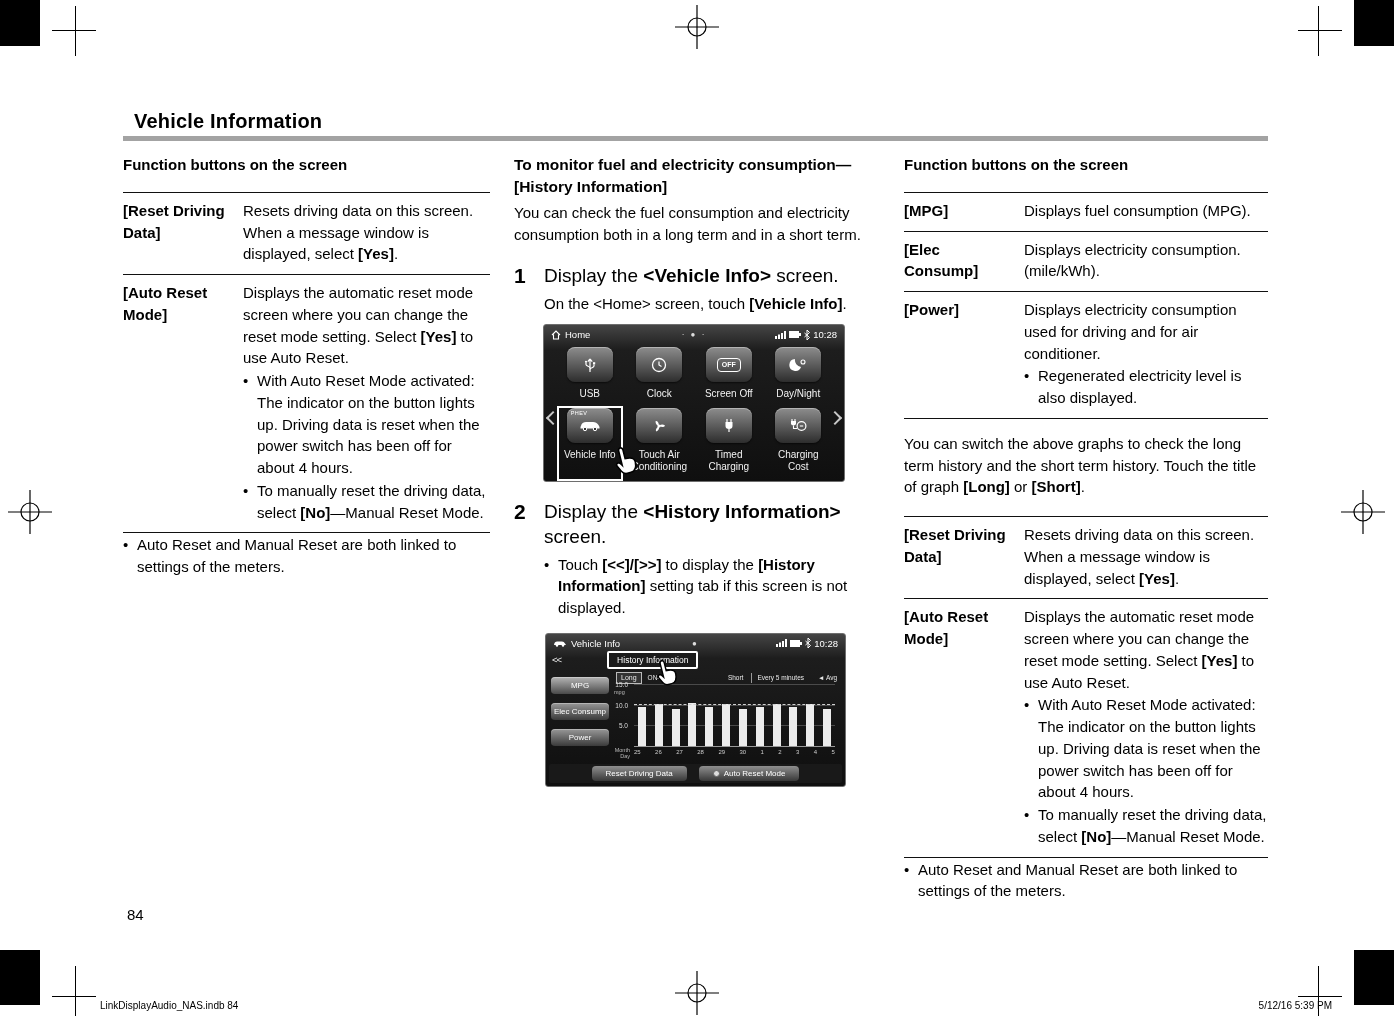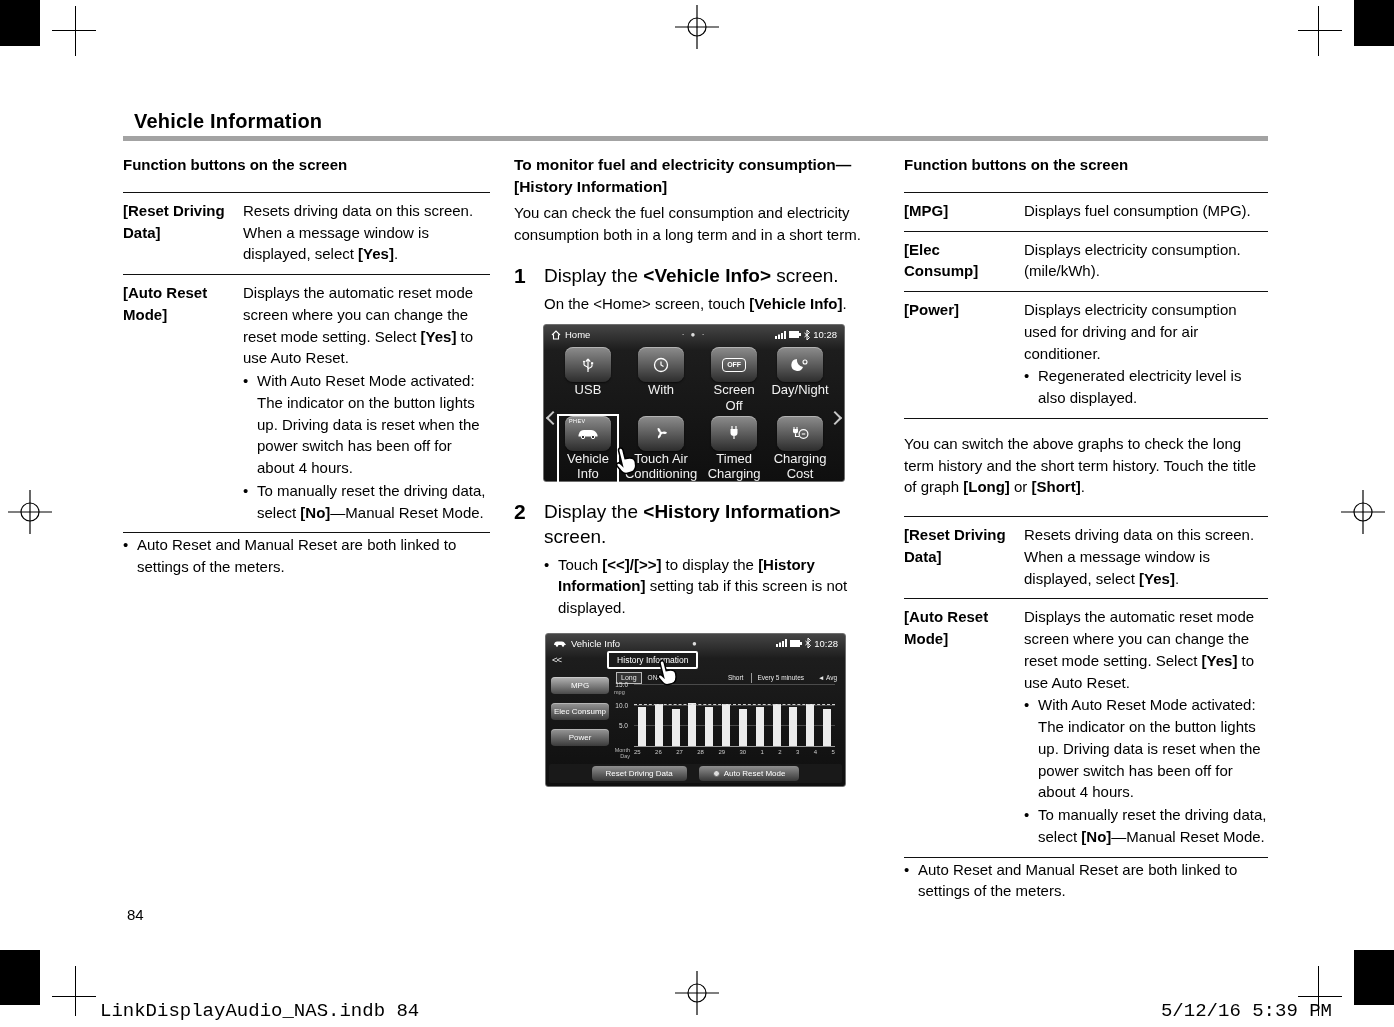--- a/index.html
+++ b/index.html
@@ -60,21 +60,21 @@
   .hand { position:absolute; z-index:6; transform:rotate(-14deg); }
 
   
   #shot-home { width:300px; height:156px; margin:10px 0 0 29px; }
   .home-grid { position:absolute; left:15px; right:15px; top:22px; bottom:2px; display:grid; grid-template-columns:repeat(4,1fr); column-gap:8px; row-gap:2px; }
   .tile { display:flex; flex-direction:column; align-items:center; }
   .tile.hl { outline:2px solid #fff; outline-offset:0; }
   .tile-btn { position:relative; width:46px; height:35px; border-radius:8px;
               background:linear-gradient(180deg,#8d8d8d,#2d2d2d); display:flex; align-items:center; justify-content:center;
               box-shadow:inset 0 1px 0 rgba(255,255,255,.35), 0 1px 2px rgba(0,0,0,.6); }
-  .tile-label { margin-top:0; font-size:13px; text-align:center; line-height:1.2; color:#f2f2f2; }
+  .tile-label { margin-top:6px; font-size:10px; text-align:center; line-height:1.2; color:#f2f2f2; }
   .tile-badge { position:absolute; top:2px; left:4px; font-size:5.5px; letter-spacing:.4px; color:#fff; }
   .off-box { border:1.2px solid #fff; border-radius:4px; font-size:7px; font-weight:700; padding:1px 4px; color:#fff; }
   .nav-arrow { position:absolute; top:56%; width:8px; height:8px; border-left:2px solid #c9c9c9; border-bottom:2px solid #c9c9c9; }
   #nav-left { left:4px; transform:rotate(45deg); }
   #nav-right { right:4px; transform:rotate(225deg); }
 
   
   #shot-history { width:299px; height:152px; margin:14px 0 0 31px; }
   .hist-tabrow { position:absolute; top:17px; left:0; right:0; height:18px; display:flex; align-items:center; padding:0 6px; gap:6px; }
   .back-btn { font-size:9.5px; color:#eee; letter-spacing:-1px; }
@@ -98,21 +98,21 @@
   .xlabs { position:absolute; left:88px; right:10px; top:114px; display:flex; justify-content:space-between; font-size:6px; color:#ccc; }
   .monthday { position:absolute; left:60px; top:113px; width:24px; font-size:5.5px; color:#bbb; line-height:1.15; text-align:right; }
   .hist-bottom { position:absolute; left:3px; right:3px; bottom:3px; height:19px; background:#191919; border-radius:2px;
                  display:flex; align-items:center; justify-content:center; gap:12px; }
   .bbtn { height:15px; padding:0 14px; border-radius:4px; background:linear-gradient(180deg,#8f8f8f,#383838); font-size:8px;
           display:flex; align-items:center; gap:4px; }
   .led { width:5px; height:5px; border-radius:50%; background:#ddd; border:1px solid #666; }
 
   
   #page-number { position:absolute; left:127px; top:906px; font-size:15px; }
-  .footer-text { position:absolute; top:1000px; font-size:19px; font-family:Liberation Mono, monospace; }
+  .footer-text { position:absolute; top:1000px; font-size:10px; font-family:Liberation Sans, sans-serif; }
   #footer-left { left:100px; }
   #footer-right { right:62px; }
 </style>
 </head>
 <body>
 
 <div id="page">
 
   <div class="corner-block" id="blk-tl"></div>
   <div class="corner-block" id="blk-tr"></div>
@@ -232,21 +232,21 @@
           </div>
           <div class="tile-label">USB</div>
         </div>
         <div class="tile">
           <div class="tile-btn">
             <svg width="16" height="16" viewBox="0 0 16 16">
                 <circle cx="8" cy="8" r="6.5" stroke="#fff" fill="none" stroke-width="1.3"></circle>
                 <path d="M8 4.5 V8 L10.5 9.5" stroke="#fff" fill="none" stroke-width="1.2"></path>
               </svg>
           </div>
-          <div class="tile-label">With</div>
+          <div class="tile-label">Clock</div>
         </div>
         <div class="tile">
           <div class="tile-btn">
             <span class="off-box">OFF</span>
           </div>
           <div class="tile-label">Screen Off</div>
         </div>
         <div class="tile">
           <div class="tile-btn">
             <svg width="18" height="14" viewBox="0 0 18 14">

